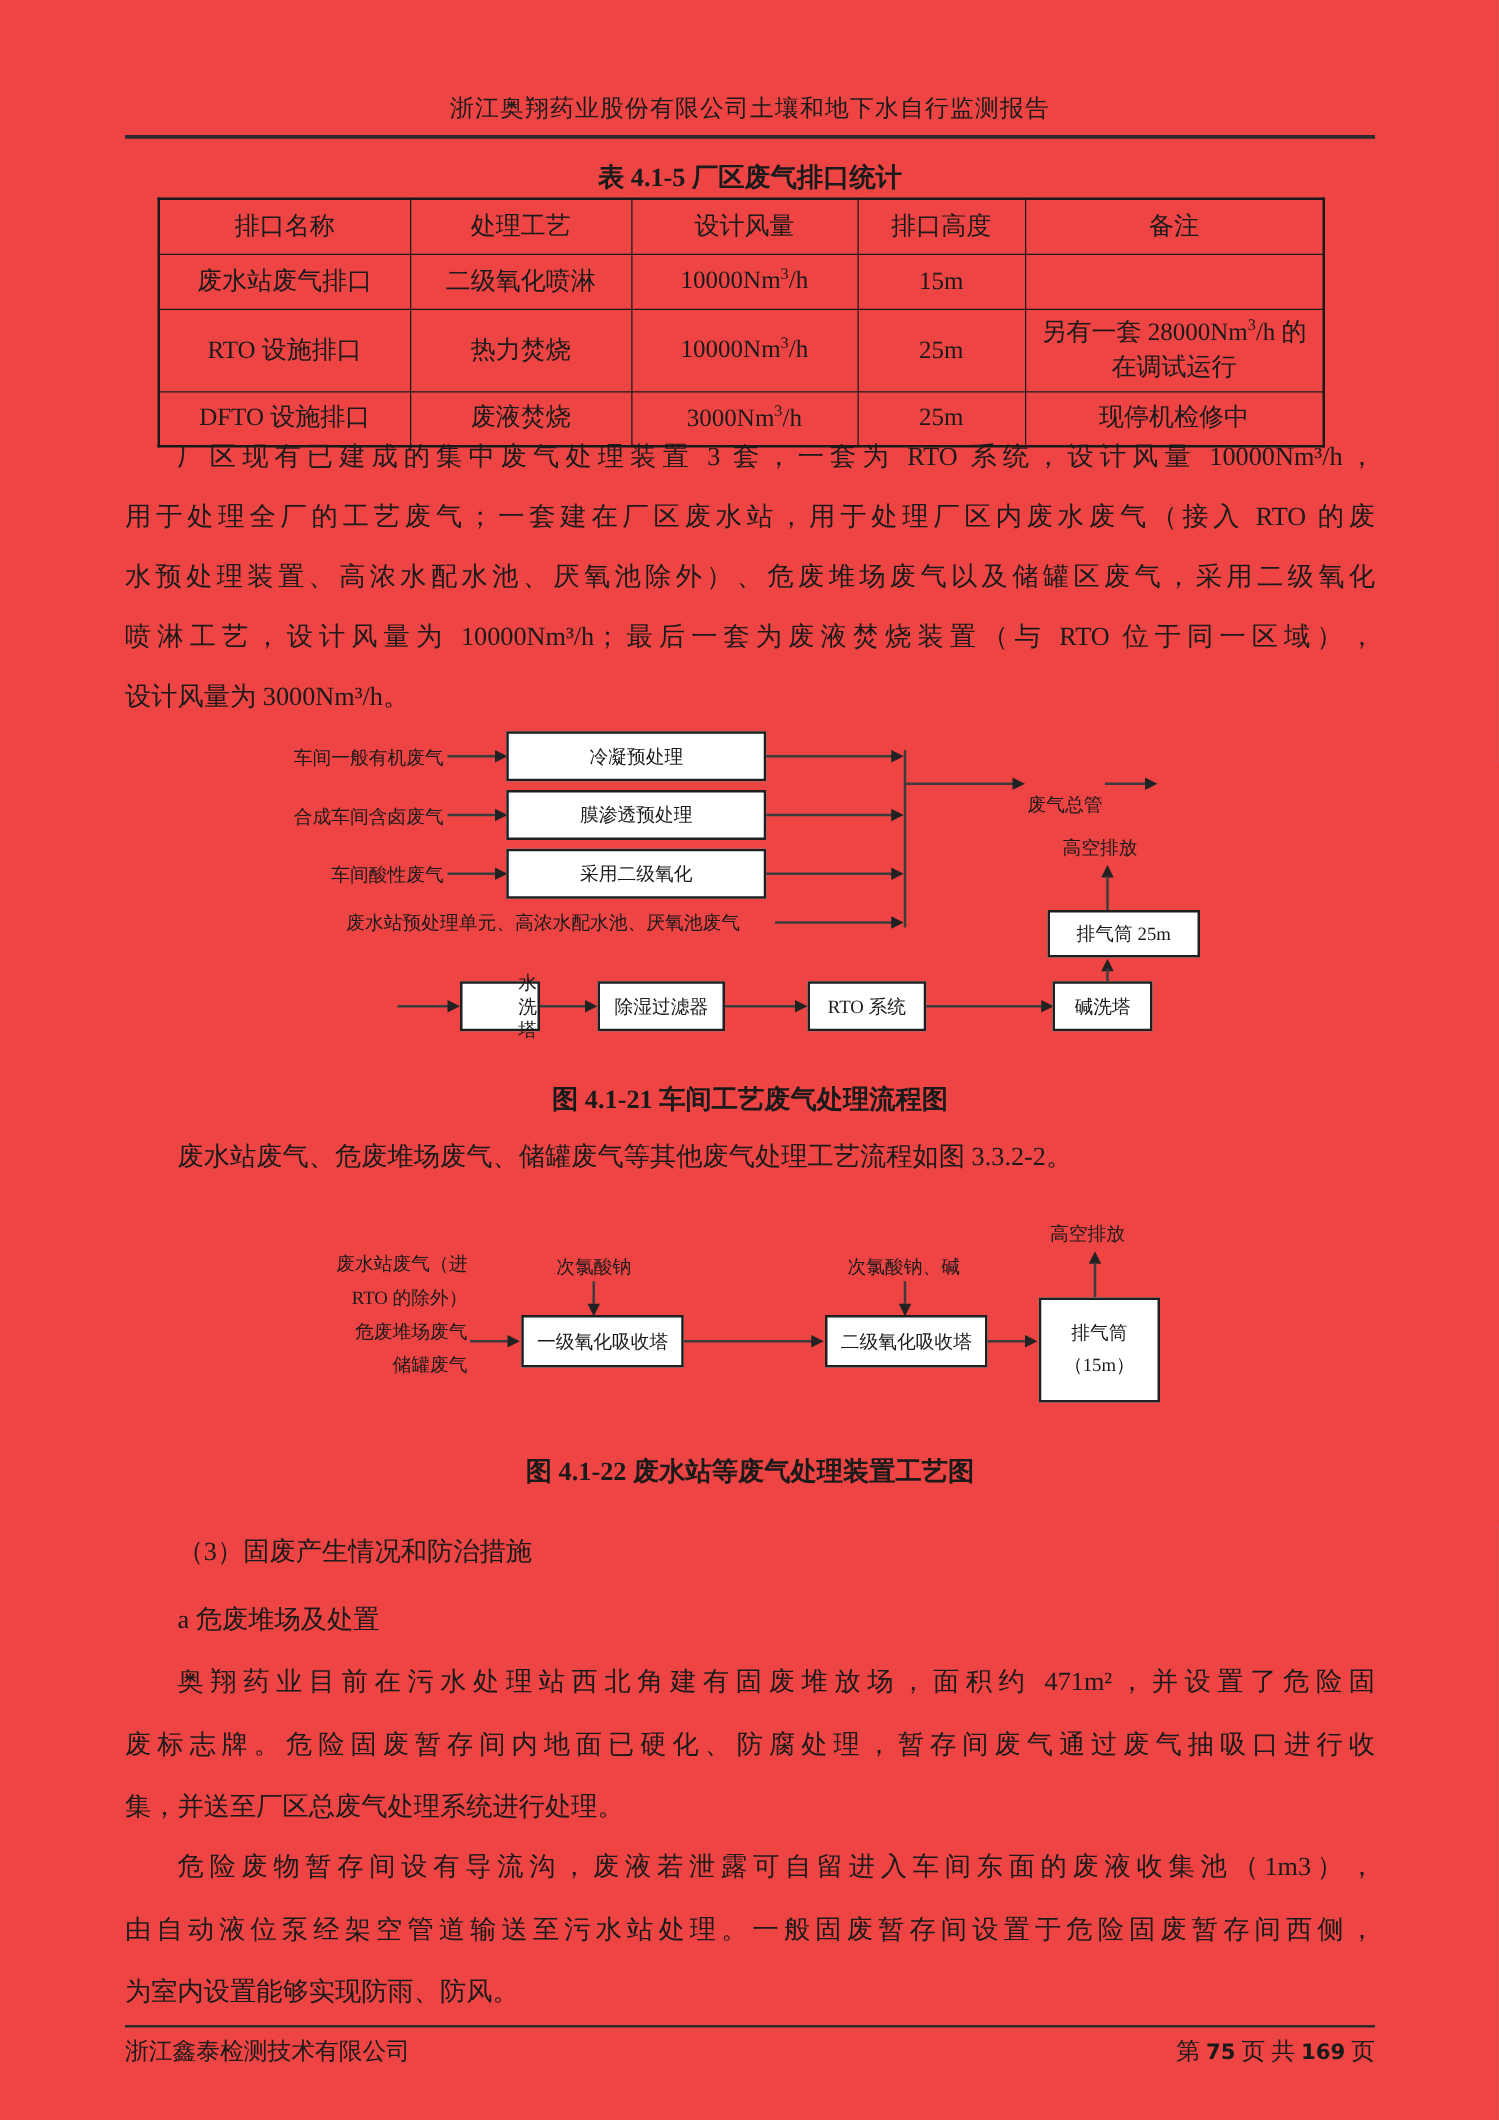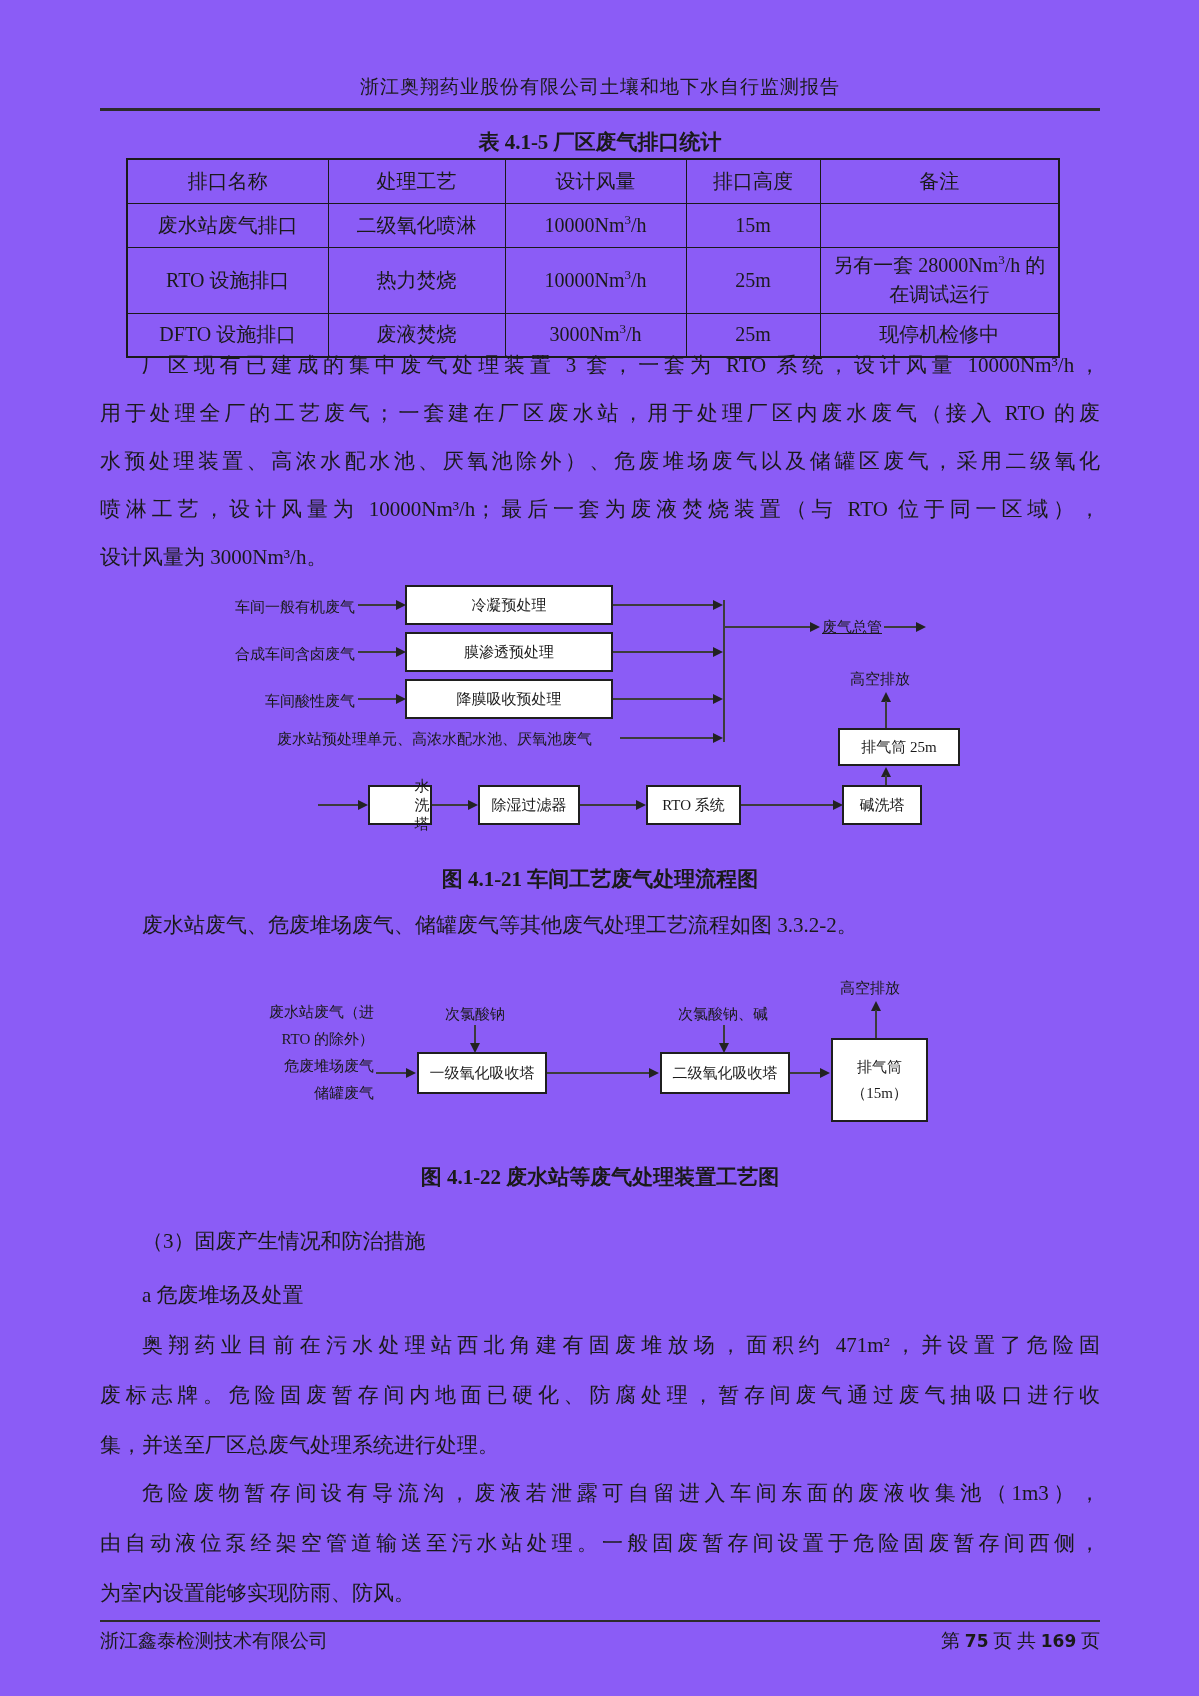--- a/index.html
+++ b/index.html
@@ -1,19 +1,19 @@
 <!DOCTYPE html>
 <html><head>
 <meta charset="utf-8">
 <style>
   * { margin:0; padding:0; box-sizing:border-box; }
   body { background:#888; }
   .page {
     position:relative; width:1199px; height:1696px; margin:0 auto;
-    background:#8b5cf6; color:#1a1a1a;
+    background:#ef4444; color:#1a1a1a;
     font-family:"Liberation Serif","DejaVu Serif",serif;
     overflow:hidden;
   }
   .content { position:absolute; left:100px; top:0; width:1000px; height:1696px; }
 
   .doc-header { position:absolute; left:0; top:74px; width:100%; text-align:center; font-size:19px; letter-spacing:1px; }
   .rule { position:absolute; left:0; width:100%; background:#2b2b2b; }
 
   .tbl-title { position:absolute; left:0; top:128px; width:100%; text-align:center; font-weight:bold; font-size:21px; }
 
@@ -135,33 +135,33 @@
     <div class="dlabel" style="right:745px; top:63px;">合成车间含卤废气</div>
     <div class="hl" style="left:258px; top:71px; width:42px;"></div>
     <div class="ar" style="left:296px; top:67px;"></div>
     <div class="dbox" style="left:305px; top:52px; width:208px; height:40px;">膜渗透预处理</div>
     <div class="hl" style="left:513px; top:71px; width:102px;"></div>
     <div class="ar" style="left:613px; top:67px;"></div>
 
     <div class="dlabel" style="right:745px; top:110px;">车间酸性废气</div>
     <div class="hl" style="left:258px; top:118px; width:42px;"></div>
     <div class="ar" style="left:296px; top:114px;"></div>
-    <div class="dbox" style="left:305px; top:99px; width:208px; height:40px;">降膜吸收预处理</div>
+    <div class="dbox" style="left:305px; top:99px; width:208px; height:40px;">采用二级氧化</div>
     <div class="hl" style="left:513px; top:118px; width:102px;"></div>
     <div class="ar" style="left:613px; top:114px;"></div>
 
     <div class="dlabel" style="left:177px; top:148px;">废水站预处理单元、高浓水配水池、厌氧池废气</div>
     <div class="hl" style="left:520px; top:157px; width:95px;"></div>
     <div class="ar" style="left:613px; top:153px;"></div>
 
     <div class="vl" style="left:623px; top:20px; height:142px;"></div>
 
     <div class="hl" style="left:623px; top:46px; width:90px;"></div>
     <div class="ar" style="left:710px; top:42px;"></div>
-    <div class="dlabel" style="left:722px; top:36px;text-decoration:underline;">废气总管</div>
+    <div class="dlabel" style="left:722px; top:54px;">废气总管</div>
     <div class="hl" style="left:784px; top:46px; width:34px;"></div>
     <div class="ar" style="left:816px; top:42px;"></div>
 
     <div class="dlabel" style="left:750px; top:88px;">高空排放</div>
     <div class="au" style="left:781px; top:112px;"></div>
     <div class="vl" style="left:785px; top:121px; height:27px;"></div>
     <div class="dbox" style="left:738px; top:148px; width:122px; height:38px;">排气筒 25m</div>
     <div class="au" style="left:781px; top:187px;"></div>
     <div class="vl" style="left:785px; top:195px; height:10px;"></div>
 

